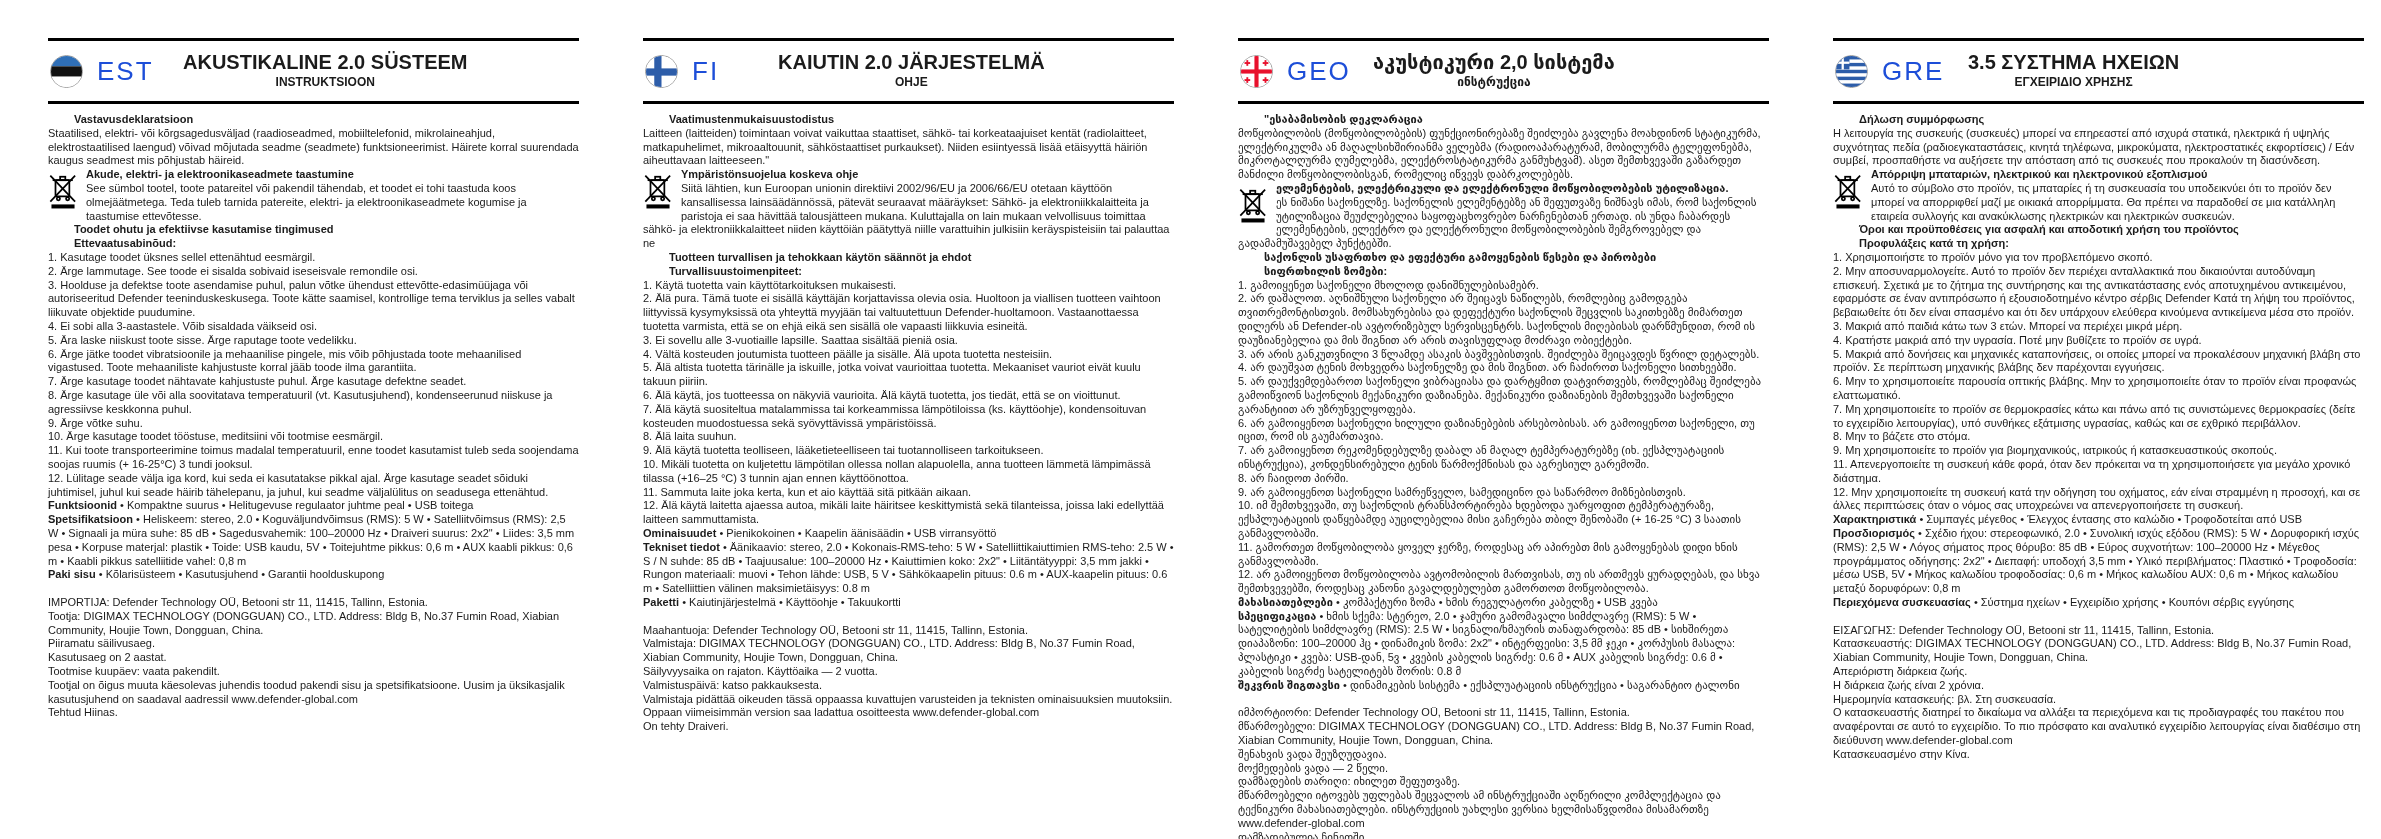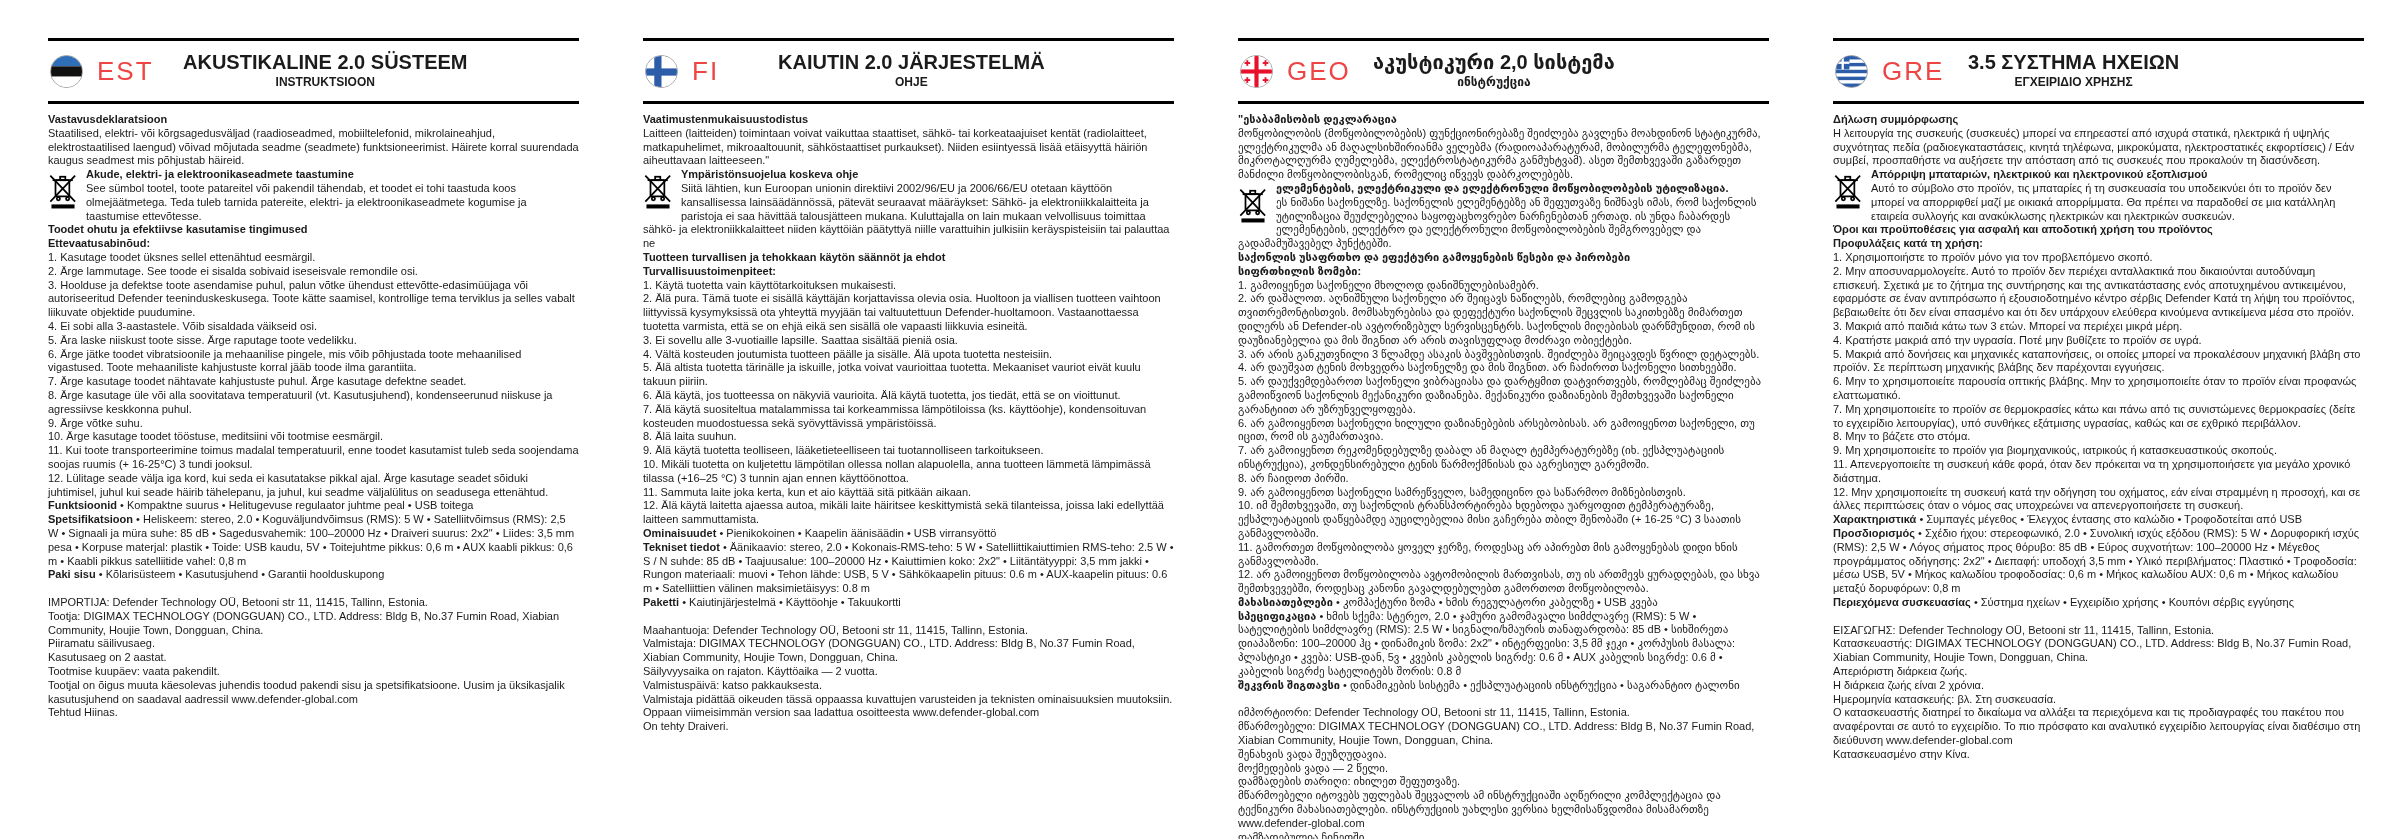--- a/index.html
+++ b/index.html
@@ -10,27 +10,27 @@
   }
   .sheet{display:flex;width:2381px;height:839px;}
   .col{width:595px;box-sizing:border-box;padding:38px 16px 0 48px;}
   .col-header{
     display:flex;align-items:center;gap:14px;
     border-top:3px solid #000;border-bottom:3px solid #000;
     padding:7px 2px;min-height:46px;
   }
   .flag{width:31px;height:31px;border-radius:50%;overflow:hidden;border:1px solid #9a9a9a;flex:0 0 auto;}
   .flag svg{display:block;width:100%;height:100%;}
-  .lang-code{font-size:26px;letter-spacing:2px;color:#ef4444;font-weight:400;min-width:72px;}
+  .lang-code{font-size:26px;letter-spacing:2px;color:#1d4ed8;font-weight:400;min-width:72px;}
   .titles{display:flex;flex-direction:column;justify-content:center;align-items:center;}
   .title1{font-weight:bold;font-size:20px;line-height:22px;}
   .title2{font-weight:bold;font-size:12px;line-height:18px;}
   .col-body{padding-top:9px;font-size:11px;line-height:13.8px;}
   .blk{margin:0;}
-  .blk.h{font-weight:bold;}
+  .blk.h{font-weight:bold;margin-left:26px;}
   .blk.icon{overflow:hidden;}
   .blk .lead{font-weight:bold;}
   .gap{height:14px;}
   .recycle{float:left;width:30px;height:40px;margin:2px 8px 0 0;}
   .recycle svg{display:block;width:30px;height:40px;}
   .icon-h{font-weight:bold;}
 </style>
 </head>
 <body>
 

